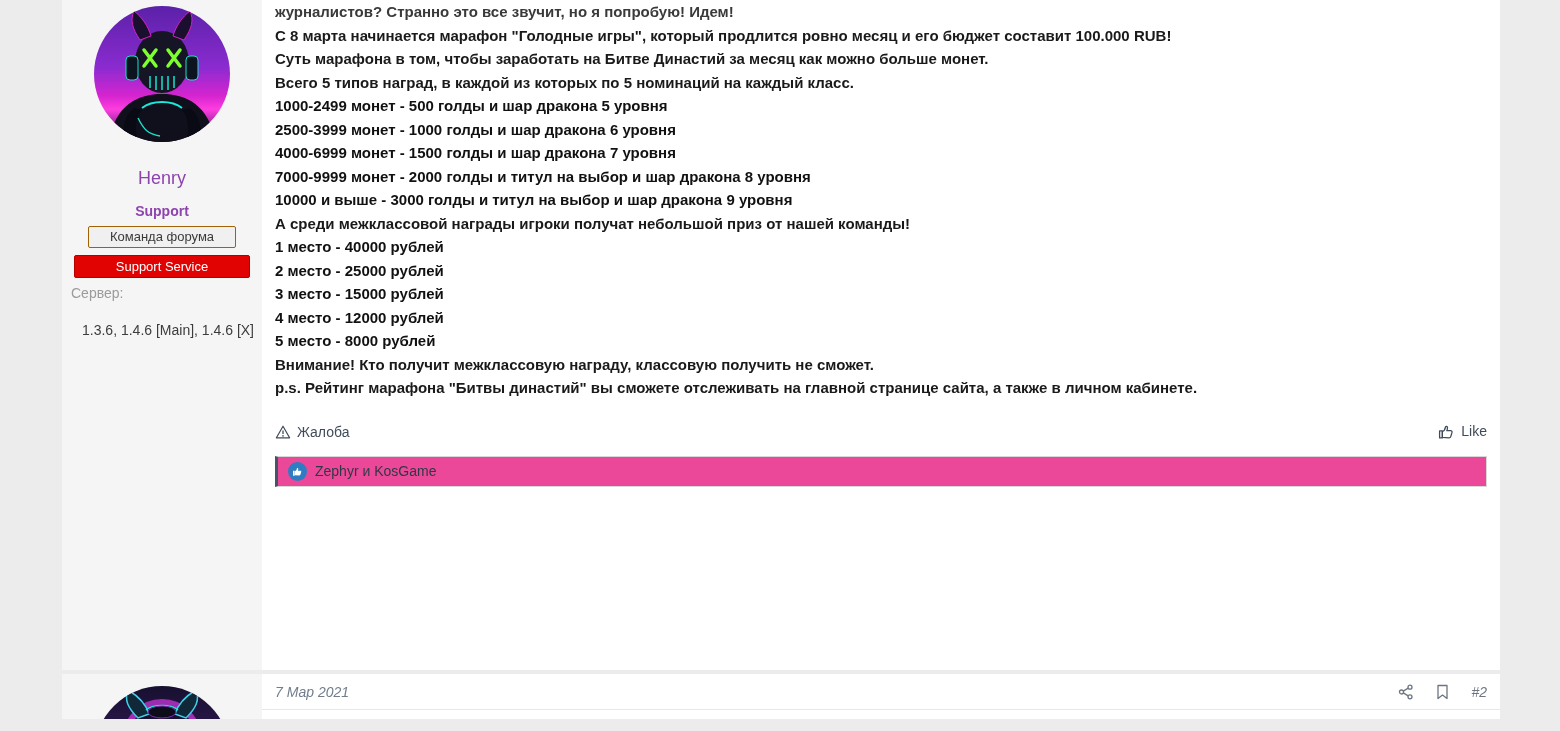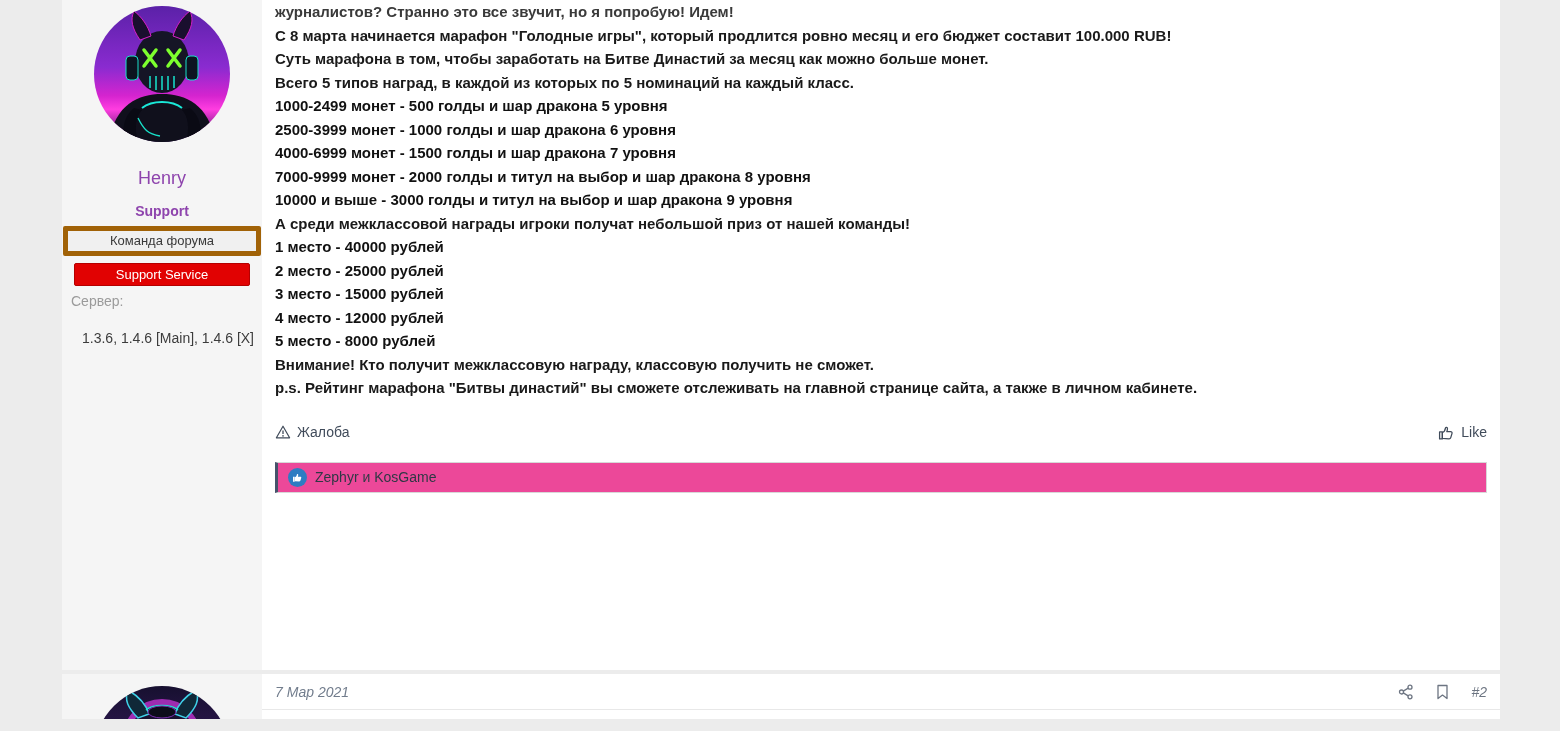--- a/index.html
+++ b/index.html
@@ -26,21 +26,21 @@
   .avatar svg { display:block; }
   .uname {
     display:block; margin-top:26px;
     font-size:18px; font-weight:400; color:#8e44ad; text-decoration:none;
   }
   .utitle { margin-top:14px; font-size:14px; font-weight:700; color:#8e44ad; }
   .banner {
     margin:7px auto 0; font-size:13px; line-height:20px; border-radius:2px;
   }
   .banner-gray {
-    width:198px; background:#f0f0f0; border:5px solid #a16207; color:#3a3a3a;
+    width:148px; background:#f0f0f0; border:1px solid #a16207; color:#3a3a3a;
   }
   .banner-red {
     width:176px; background:#e10202; border:1px solid #b50000; color:#ffffff; font-weight:400; line-height:21px;
   }
   .server { margin-top:7px; text-align:left; padding-left:9px; font-size:14px; line-height:17px; }
   .server-label { color:#9b9b9b; }
   .server-value { color:#3c3c3c; padding-left:11px; margin-top:20px; }
 
   
   .message { flex:1; background:#ffffff; position:relative; overflow:hidden; padding:0 13px 10px; }
@@ -49,21 +49,21 @@
   .bb .line { display:block; }
   .clip   { margin-top:-17px; color:#3a3a3a; }
   .p1     { margin-top:26px; }
   .p2     { margin-top:24px; }
   .rewards{ margin-top:24px; font-weight:700; color:#111; }
   .intro  { margin-top:48px; }
   .places { margin-top:24px; font-weight:700; color:#111; }
   .warn   { margin-top:24px; }
   .ps     { margin-top:24px; }
 
-  .actions { margin-top:24px; display:flex; justify-content:space-between; align-items:flex-start; height:22px; }
+  .actions { margin-top:18px; display:flex; justify-content:space-between; align-items:flex-end; height:22px; }
   .act-link { display:inline-flex; align-items:center; gap:6px; font-size:14px; color:#404b5a; text-decoration:none; cursor:pointer; }
   .act-link svg { display:block; }
 
   .likesbar {
     margin-top:16px; height:31px;
     background:#ec4899;
     border:1px solid #d8d8d8; border-left:3px solid #46536b;
     display:flex; align-items:center; gap:8px; padding:0 10px;
     cursor:pointer;
   }

